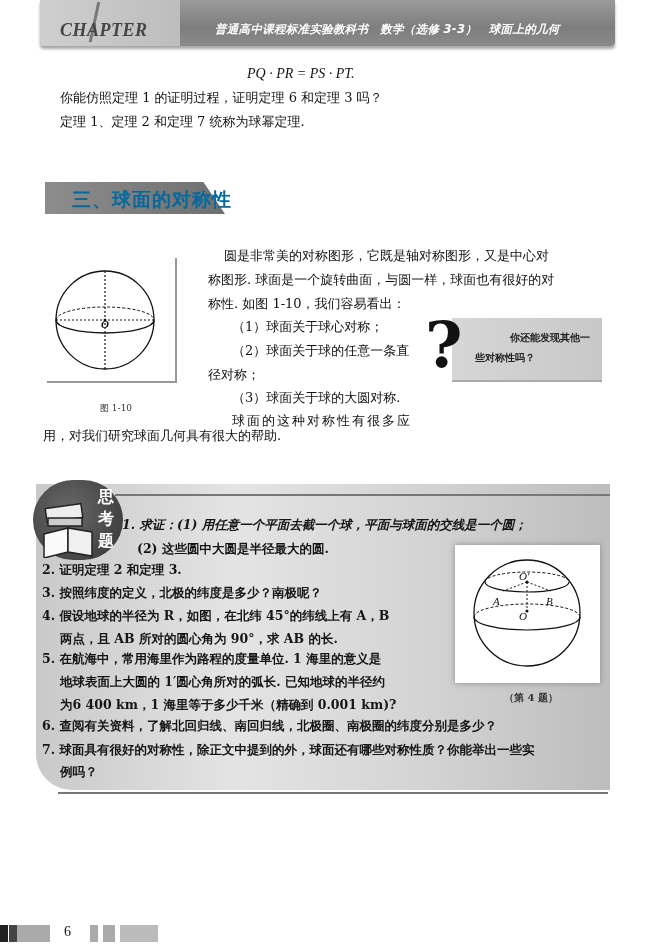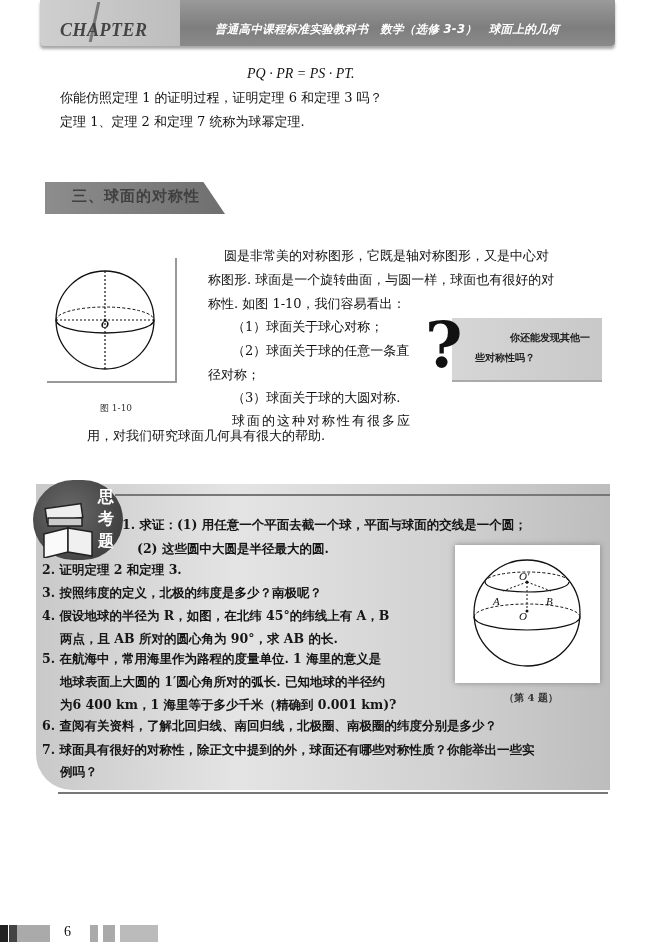--- a/index.html
+++ b/index.html
@@ -8,21 +8,21 @@
   
   .header{left:40px;top:0;width:575px;height:46px;background:linear-gradient(180deg,#9a9a9a 0%,#7e7e7e 60%,#8a8a8a 100%);box-shadow:0 3px 3px rgba(0,0,0,0.35);border-bottom-left-radius:4px;border-bottom-right-radius:4px;}
   .header-left{left:40px;top:0;width:140px;height:46px;background:linear-gradient(90deg,#cfcfcf,#bdbdbd);border-bottom-left-radius:4px;}
   .chapter{left:60px;top:20px;font-family:"Liberation Serif",serif;font-style:italic;font-weight:bold;font-size:18px;color:#444;letter-spacing:0.5px;}
   .chapter-slash{left:93px;top:2px;width:3px;height:40px;background:#777;transform:skewX(-12deg);}
   .header-title{left:215px;top:22px;font-family:"DejaVu Sans",sans-serif;font-weight:bold;font-style:italic;font-size:11.5px;color:#fff;letter-spacing:0.3px;white-space:nowrap;}
   .text{font-size:13px;line-height:22px;white-space:nowrap;}
   .formula{left:247px;top:66px;font-family:"Liberation Serif",serif;font-style:italic;font-size:14px;}
   
   .section{left:45px;top:182px;width:180px;height:32px;background:linear-gradient(90deg,#8d8d8d,#6f6f6f);clip-path:polygon(0 0,88% 0,100% 100%,0 100%);}
-  .section-title{left:72px;top:187px;font-family:Liberation Mono, monospace;font-weight:bold;font-size:15px;color:#404040;letter-spacing:1px;}
+  .section-title{left:72px;top:187px;font-family:Liberation Mono, monospace;font-weight:bold;font-size:19px;color:#0369a1;letter-spacing:1px;}
   
   .fig1{left:47px;top:258px;width:128px;height:123px;border-right:2px solid #999;border-bottom:2px solid #999;}
   .caption{font-size:9px;color:#333;}
   
   .hint{left:452px;top:318px;width:150px;height:62px;background:linear-gradient(90deg,#d6d6d6,#c8c8c8);border-bottom:2px solid #aaa;}
   .hint-text{font-size:10px;font-weight:bold;line-height:20px;color:#222;}
   .qmark{left:425px;top:310px;font-family:"DejaVu Serif",serif;font-weight:bold;font-size:64px;color:#111;line-height:70px;}
   
   .ex-box{left:36px;top:484px;width:574px;height:306px;background:linear-gradient(90deg,#c9c9c9 0%,#e4e4e4 35%,#d2d2d2 70%,#bdbdbd 100%);border-bottom-left-radius:36px;}
   .ex-topline{left:115px;top:494px;width:495px;height:2px;background:#777;}
@@ -65,21 +65,21 @@
 <div class="abs caption" style="left:100px;top:402px;">图 1-10</div>
 
 <div class="abs text" style="left:224px;top:245px;">圆是非常美的对称图形，它既是轴对称图形，又是中心对</div>
 <div class="abs text" style="left:208px;top:269px;">称图形. 球面是一个旋转曲面，与圆一样，球面也有很好的对</div>
 <div class="abs text" style="left:208px;top:293px;">称性. 如图 1-10，我们容易看出：</div>
 <div class="abs text" style="left:232px;top:316px;">（1）球面关于球心对称；</div>
 <div class="abs text" style="left:232px;top:340px;">（2）球面关于球的任意一条直</div>
 <div class="abs text" style="left:208px;top:364px;">径对称；</div>
 <div class="abs text" style="left:232px;top:387px;text-align:center;">（3）球面关于球的大圆对称.</div>
 <div class="abs text" style="left:232px;top:410px;letter-spacing:2px;">球面的这种对称性有很多应</div>
-<div class="abs text" style="left:43px;top:425px;margin-left:44px;">用，对我们研究球面几何具有很大的帮助.</div>
+<div class="abs text" style="left:43px;top:425px;">用，对我们研究球面几何具有很大的帮助.</div>
 
 <div class="abs hint"></div>
 <div class="abs qmark">?</div>
 <div class="abs hint-text" style="left:510px;top:328px;">你还能发现其他一</div>
 <div class="abs hint-text" style="left:475px;top:348px;">些对称性吗？</div>
 
 <div class="abs ex-box"></div>
 <div class="abs ex-topline"></div>
 <div class="abs ex-bottomline"></div>
 <div class="abs ex-icon-circle"></div>
@@ -88,21 +88,21 @@
   <rect x="8" y="18" width="34" height="8" fill="#ccc" stroke="#222" stroke-width="1.5"></rect>
   <path d="M4,34 L28,28 L28,52 L4,58 Z" fill="#fafafa" stroke="#222" stroke-width="1.5"></path>
   <path d="M28,28 L52,32 L52,56 L28,52 Z" fill="#f0f0f0" stroke="#222" stroke-width="1.5"></path>
 </svg>
 <div class="abs ex-icon-label">
   <div>思</div>
   <div>考</div>
   <div>题</div>
 </div>
 
-<div class="abs ex-text" style="left:122px;top:513px;">1. 求证：(1) 用任意一个平面去截一个球，平面与球面的交线是一个圆；</div>
+<div class="abs ex-text" style="left:122px;top:513px;font-style:italic;">1. 求证：(1) 用任意一个平面去截一个球，平面与球面的交线是一个圆；</div>
 <div class="abs ex-text" style="left:137px;top:537px;">(2) 这些圆中大圆是半径最大的圆.</div>
 <div class="abs ex-text" style="left:42px;top:558px;">2. 证明定理 2 和定理 3.</div>
 <div class="abs ex-text" style="left:42px;top:581px;">3. 按照纬度的定义，北极的纬度是多少？南极呢？</div>
 <div class="abs ex-text" style="left:42px;top:604px;">4. 假设地球的半径为 R，如图，在北纬 45°的纬线上有 A，B</div>
 <div class="abs ex-text" style="left:60px;top:627px;">两点，且 AB 所对的圆心角为 90°，求 AB 的长.</div>
 <div class="abs ex-text" style="left:42px;top:647px;">5. 在航海中，常用海里作为路程的度量单位. 1 海里的意义是</div>
 <div class="abs ex-text" style="left:60px;top:670px;">地球表面上大圆的 1′圆心角所对的弧长. 已知地球的半径约</div>
 <div class="abs ex-text" style="left:60px;top:693px;">为6 400 km，1 海里等于多少千米（精确到 0.001 km)?</div>
 <div class="abs ex-text" style="left:42px;top:714px;">6. 查阅有关资料，了解北回归线、南回归线，北极圈、南极圈的纬度分别是多少？</div>
 <div class="abs ex-text" style="left:42px;top:738px;">7. 球面具有很好的对称性，除正文中提到的外，球面还有哪些对称性质？你能举出一些实</div>

